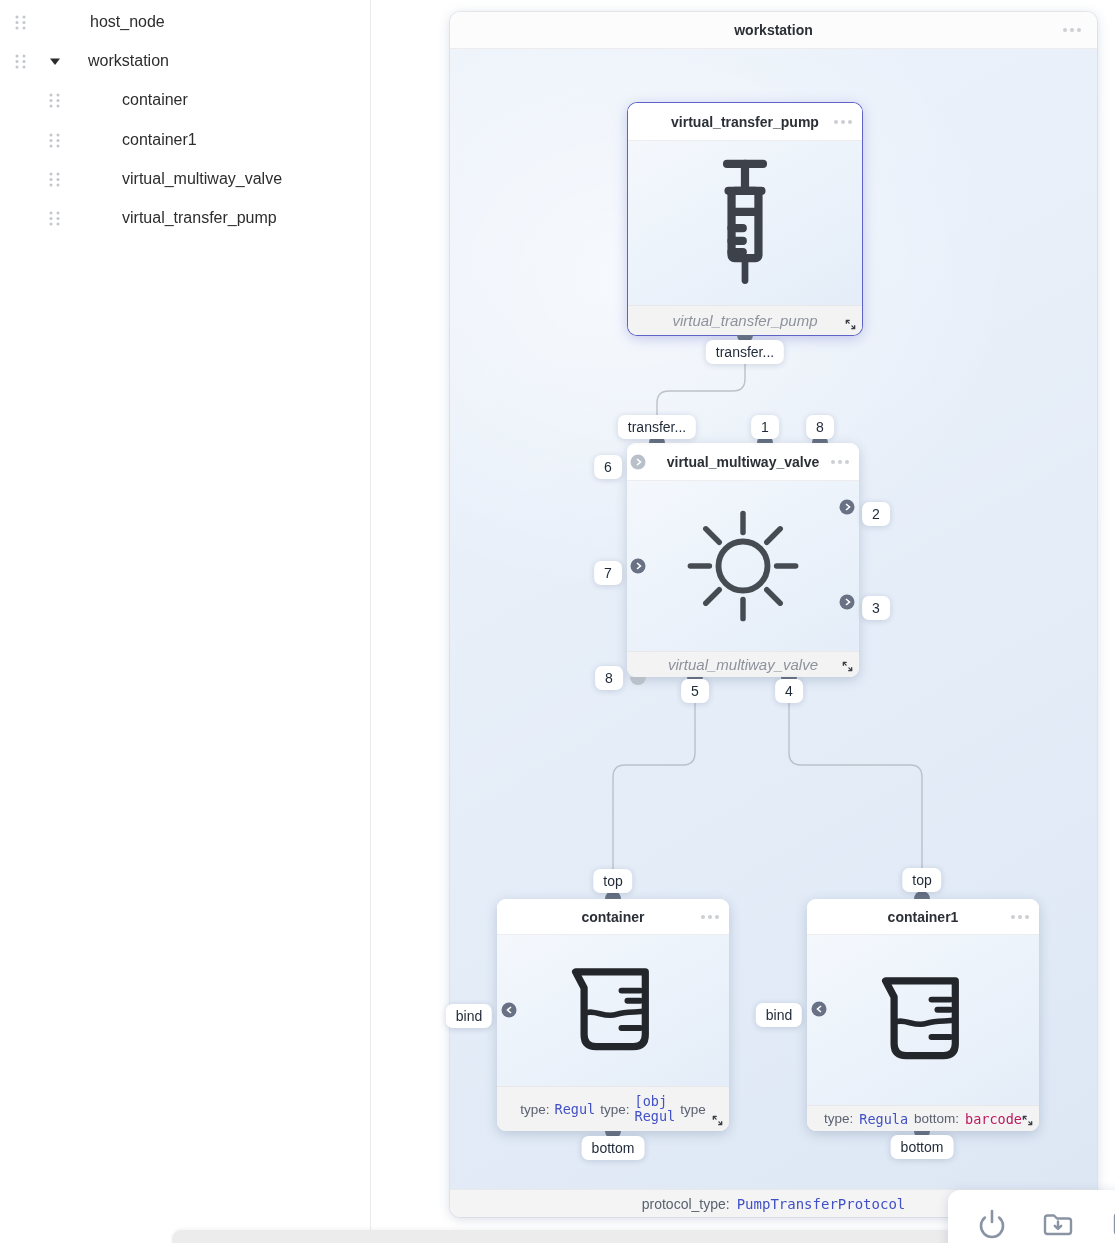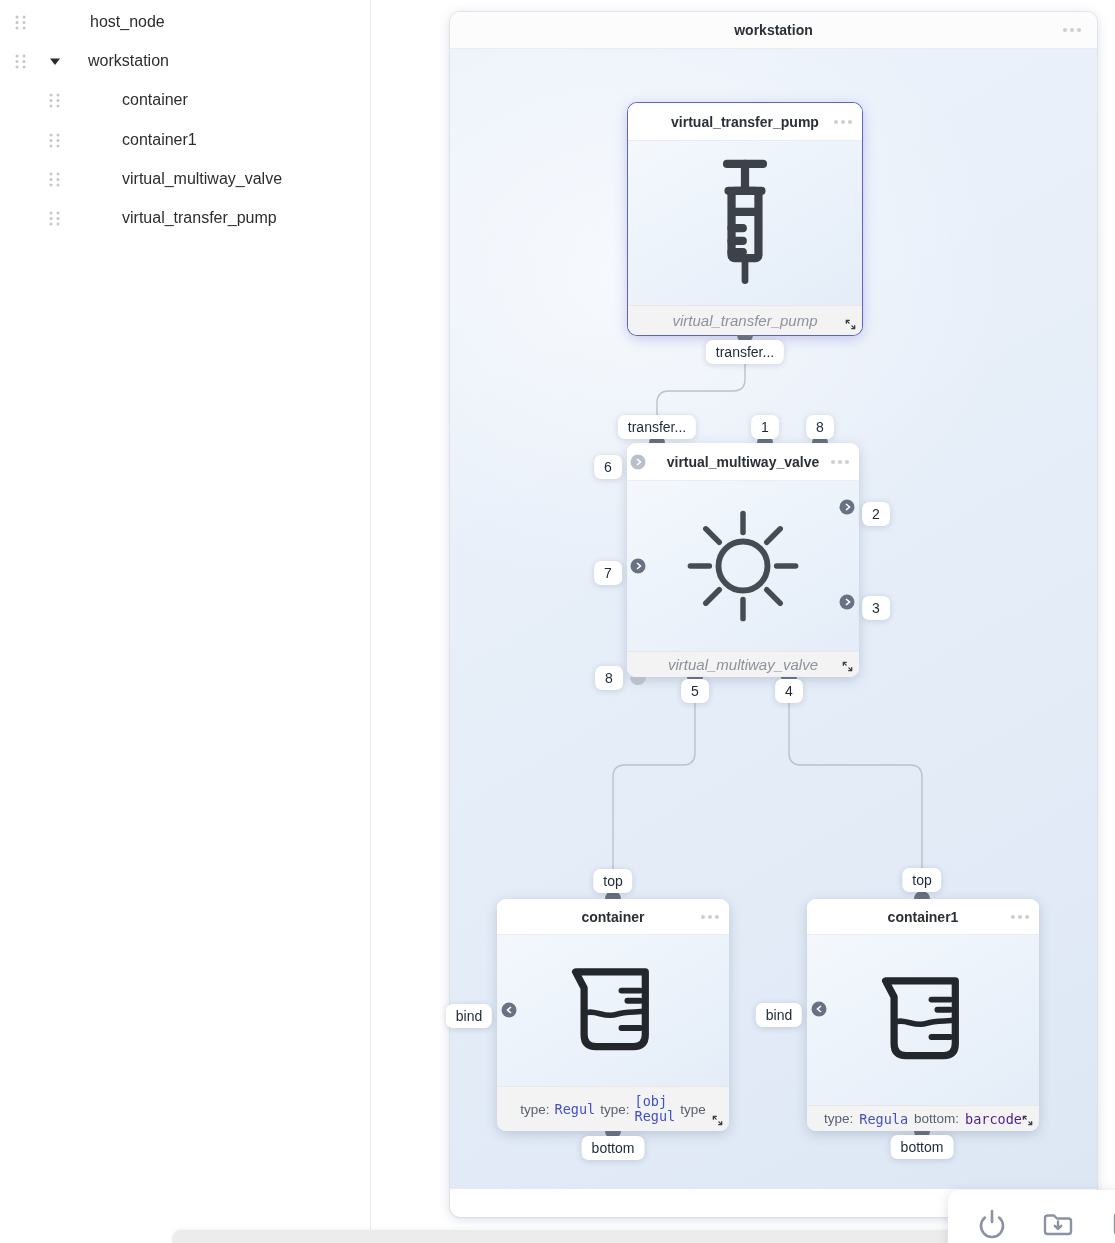--- a/index.html
+++ b/index.html
@@ -39,21 +39,21 @@
   .node-title { font-size:14px; font-weight:700; color:#2b2f36; }
   .node-dots { position:absolute; right:10px; top:50%; transform:translateY(-50%); cursor:pointer; }
   .node-body { flex:1 1 auto; display:flex; align-items:center; justify-content:center;
                background:linear-gradient(150deg,#f4f8fd 0%,#e4edf8 100%); overflow:hidden; }
   .node-footer { position:relative; background:#f3f3f4; border-top:1px solid #e8e8ea; border-radius:0 0 9px 9px;
                  display:flex; align-items:center; justify-content:center; overflow:hidden; }
   .footer-name { font-style:italic; font-size:15px; color:#8d929b; }
   .resize-handle { position:absolute; right:5px; bottom:4px; cursor:nwse-resize; }
   .field-label { font-size:13.5px; color:#5a6270; }
   .mono { font-family:"DejaVu Sans Mono", monospace; font-size:13.5px; color:#4150c4; }
-  .mono.dark { color:#4c1d95; }
+  .mono.dark { color:#be185d; }
   .extra-2line { display:flex; flex-direction:column; line-height:15px; }
 
   
   .port-label { position:absolute; transform:translate(-50%,-50%); background:#fff; border-radius:7px; padding:4px 10px;
                 font-size:14px; color:#1f2937; white-space:nowrap; box-shadow:0 1px 6px rgba(20,40,80,.16); z-index:6; }
   .port-dot { position:absolute; width:15px; height:15px; border-radius:50%; background:#687284;
               transform:translate(-50%,-50%); display:flex; align-items:center; justify-content:center; z-index:5; cursor:crosshair; }
   .port-dot.faded { background:#b9c0c9; }
   .bump { position:absolute; width:16px; height:8px; background:#687284; transform:translateX(-50%); z-index:4; cursor:crosshair; }
   .bump.top { border-radius:8px 8px 0 0; }
@@ -360,20 +360,24 @@
         <svg width="8" height="9" viewBox="0 0 8 9">
             <polyline points="5.5,1.5 2,4.5 5.5,7.5" fill="none" stroke="#fff" stroke-width="1.6"></polyline>
           </svg>
       </div>
       <div class="port-label" style="left:329px; top:966px;">bind</div>
       <div class="bump bottom" style="left:472px; top:1082px;"></div>
       <div class="port-label" style="left:472px; top:1098px;">bottom</div>
 
     </div>
 
+    <div class="panel-footer">
+      <span class="field-label" style="font-size:14px;">protocol_type:</span>
+      <span class="mono" style="font-size:14px;">PumpTransferProtocol</span>
+    </div>
   </div>
 
   <div class="bottom-strip"></div>
 
   <div class="toolbar">
     <div class="tool-btn">
       <svg width="34" height="34" viewBox="0 0 34 34" fill="none" stroke="#8a93a3" stroke-width="2.6" stroke-linecap="round">
         <path d="M9.9,10.6 A11,11 0 1 0 24.1,10.6"></path>
         <line x1="17" y1="4" x2="17" y2="15"></line>
       </svg>

